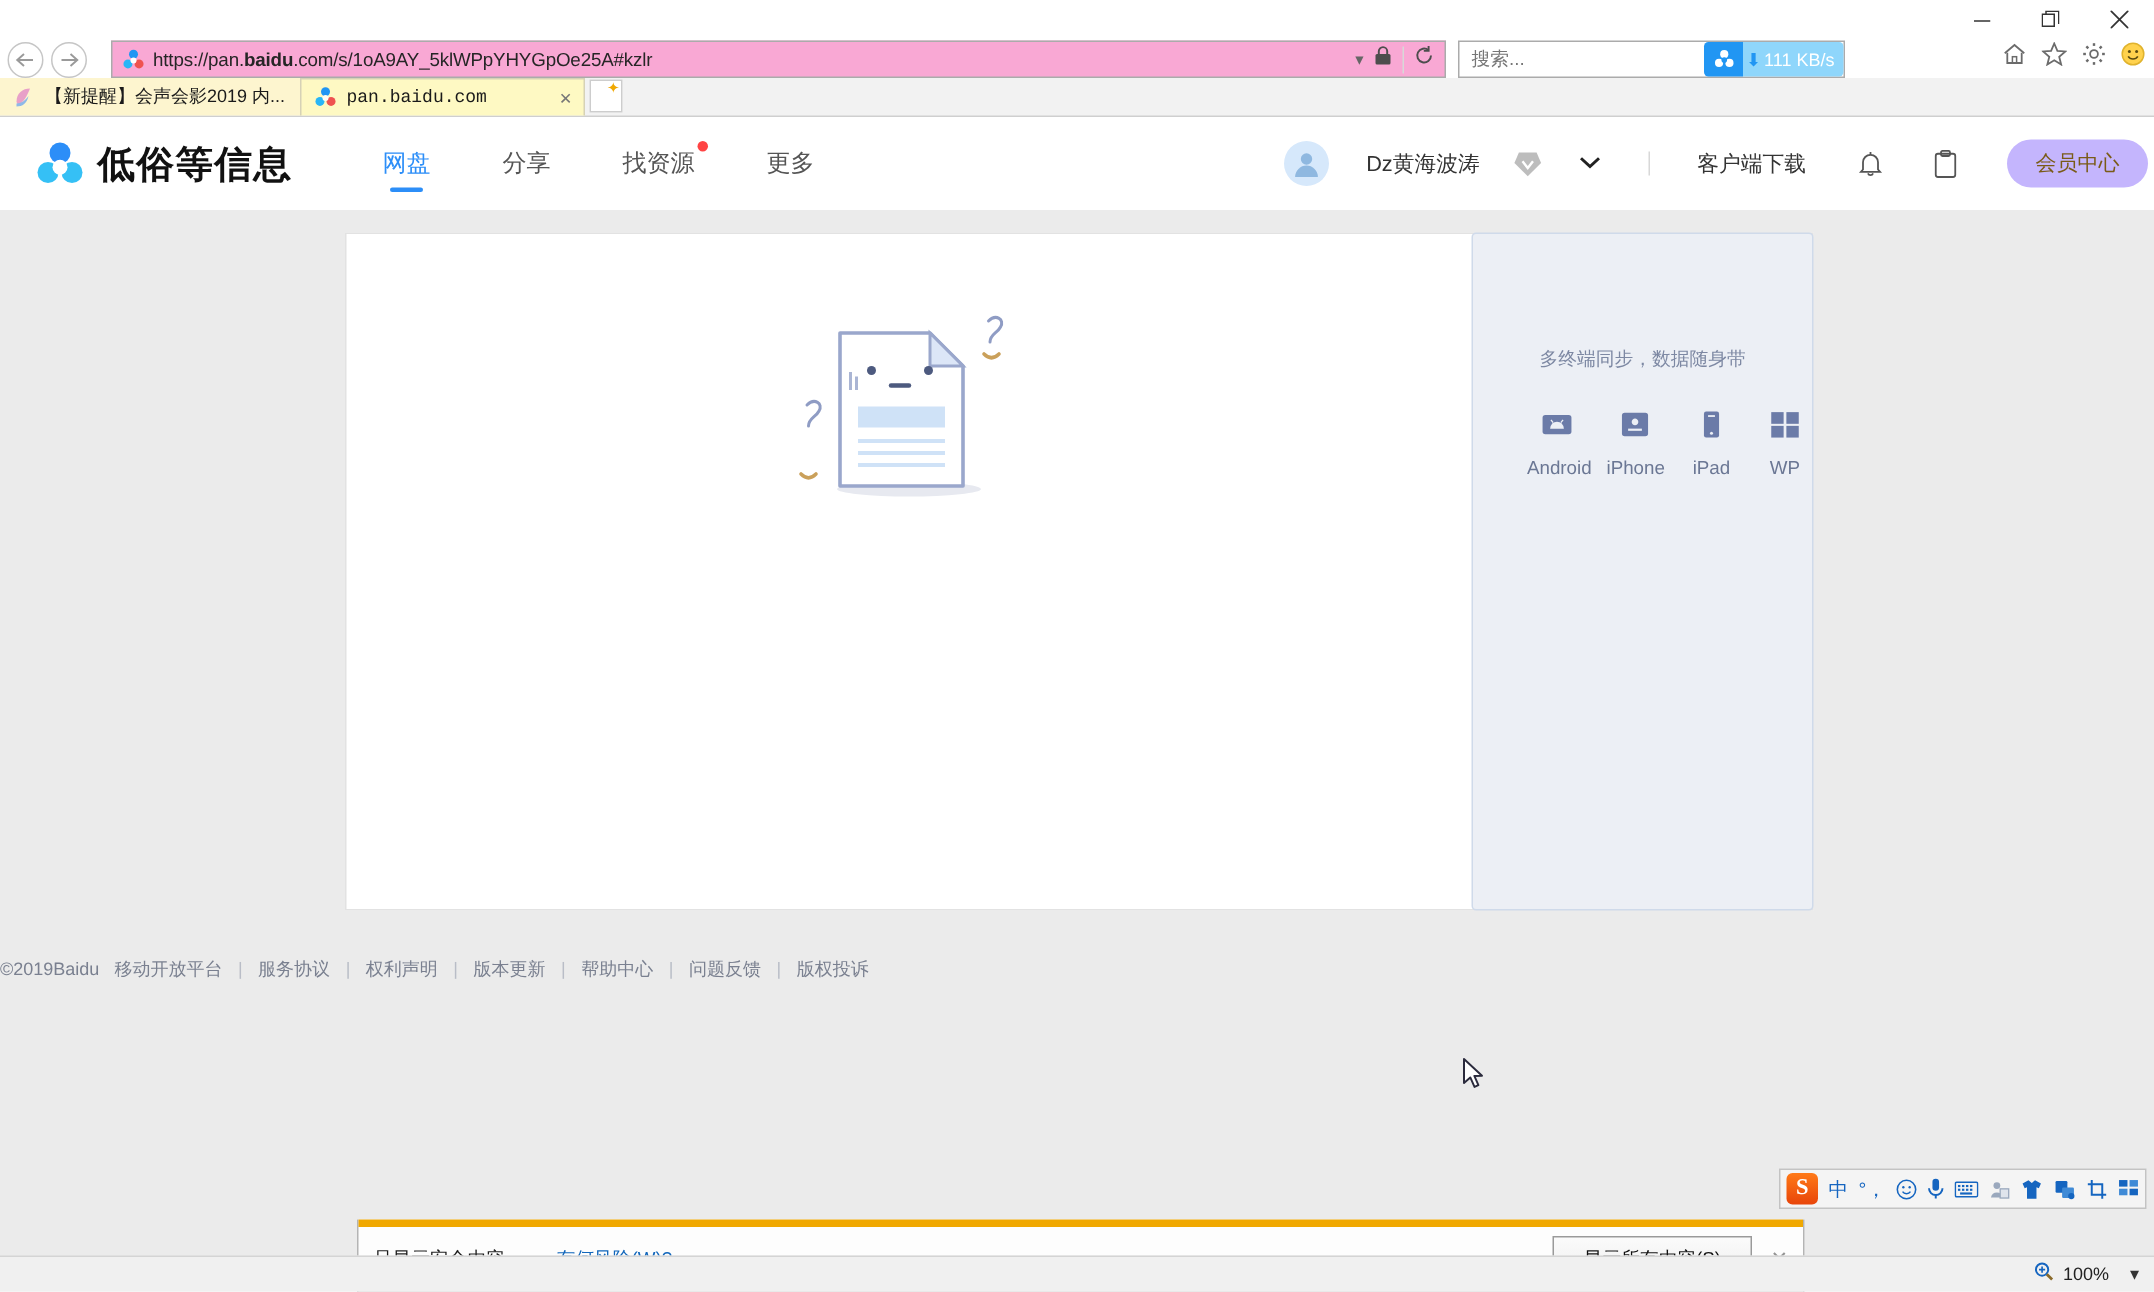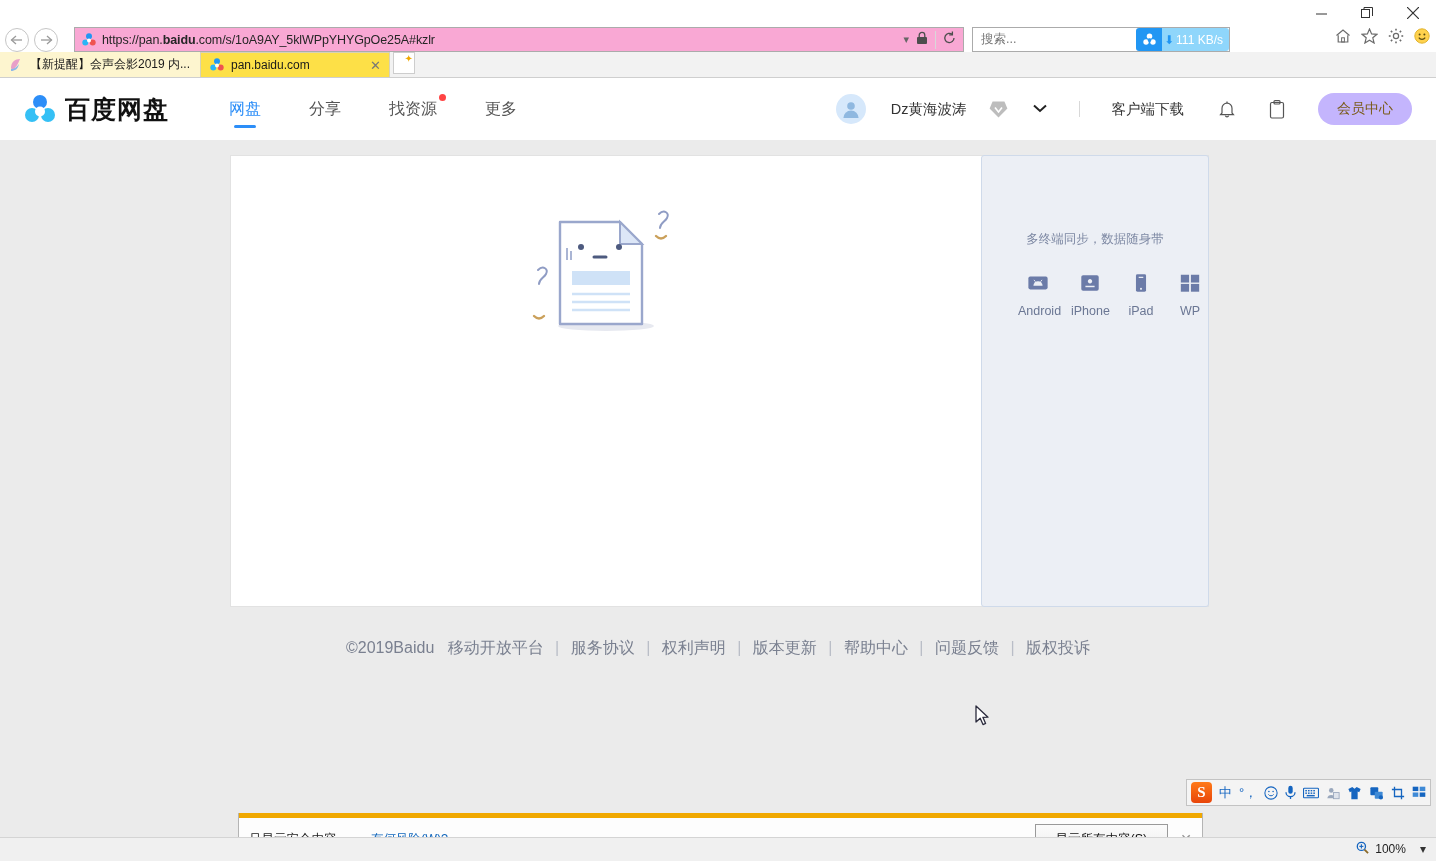--- a/index.html
+++ b/index.html
@@ -69,28 +69,28 @@
 
   .toolbar-icons {
     position: absolute; right: 6px; top: 28px; display: flex; align-items: center; gap: 10px;
     color: #5a5a5a;
   }
 
   
   .tabstrip {
     position: absolute; left: 0; top: 52px; width: 1436px; height: 26px;
     background: #f2f2f2; border-bottom: 1px solid #cfcfcf;
-    display: flex; align-items: flex-start;
+    display: flex; align-items: center;
   }
   .tab {
     height: 25px; display: flex; align-items: center; padding: 0 8px;
     font-size: 12px; color: #1a1a1a; max-width: 200px; position: relative;
   }
   .tab.inactive { background: #fdf5cf; width: 200px; }
-  .tab.active { background: #fde047; width: 190px; border-left: 1px solid #d6d2b6; border-right: 1px solid #d6d2b6; border-top: 1px solid #d6d2b6;}
+  .tab.active { background: #fef9c3; width: 190px; border-left: 1px solid #d6d2b6; border-right: 1px solid #d6d2b6; border-top: 1px solid #d6d2b6; font-family: Liberation Mono, monospace;}
   .tab-ico { width: 16px; height: 16px; flex: none; margin-right: 6px; }
   .tab-title { flex: 1; overflow: hidden; white-space: nowrap; text-overflow: ellipsis; }
   .tab-close { color: #777; font-size: 13px; margin-left: 6px; }
   .newtab {
     width: 22px; height: 22px; border: 1px solid #cdcdcd; background: #fff;
     margin-left: 3px; margin-bottom: 1px; position: relative;
   }
   .newtab .star { position:absolute; right:1px; top:0px; color:#f0a800; font-size:10px;}
 
   
@@ -113,21 +113,21 @@
   .navitem.active { color: #2c8ef8; }
   .navitem.active::after {
     content: ''; position: absolute; left: 50%; transform: translateX(-50%);
     bottom: 12px; width: 22px; height: 3px; background: #2c8ef8; border-radius: 2px;
   }
   .navitem .reddot {
     position: absolute; right: -9px; top: 16px; width: 7px; height: 7px;
     background: #f44; border-radius: 50%;
   }
 
-  .user-area { position: absolute; right: 24px; display: flex; align-items: center; gap: 16px; }
+  .user-area { position: absolute; right: 4px; display: flex; align-items: center; gap: 16px; }
   .avatar {
     width: 30px; height: 30px; border-radius: 50%; background: #d6e8fb;
     display: flex; align-items: center; justify-content: center; margin-right: 9px;
   }
   .uname { font-size: 14.5px; color: #333; margin-right: 6px; }
   .vipbadge { width: 19px; height: 17px; margin-right: 9px; }
   .chev { color: #222; font-size: 12px; margin-right: 16px; }
   .vline { width: 1px; height: 16px; background: #d8d8d8; margin-right: 16px; }
   .hlink { font-size: 14.5px; color: #333; margin-right: 18px; }
   .hico { color: #555; margin-right: 17px; display:flex; align-items:center;}
@@ -153,22 +153,22 @@
     border-radius: 3px; margin: -1px -1px -1px 0;
     border: 1px solid #cfdaea;
   }
   .side-title { font-size: 12.5px; color: #7d88a3; text-align: center; margin-top: 75px; }
   .plat-row { display: flex; justify-content: center; gap: 13px; margin-top: 24px; padding-left: 36px; }
   .plat { width: 40px; text-align: center; }
   .plat-ico { width: 22px; height: 22px; margin: 0 auto 6px; }
   .plat-lbl { font-size: 12.5px; color: #6b7794; }
 
   .footer {
-    position: absolute; left: 0; right: 0; top: 560px; text-align: center;
-    font-size: 16px; color: #7a8090;
+    position: absolute; left: 0; right: 0; top: 560px; 
+    font-size: 12px; color: #7a8090;
   }
   .footer a { color: #7a8090; text-decoration: none; }
   .footer .divider { color: #b9bdc7; margin: 0 7px; }
 
   
   .cursor { position: absolute; left: 975px; top: 627px; }
 
   
   .ime-bar {
     position: absolute; left: 1186px; top: 779px; height: 27px;
@@ -359,21 +359,21 @@
   <div class="page">
 
     <div class="site-header">
       <div class="logo">
         <svg class="logo-mark" viewBox="0 0 32 30">
           <circle cx="16" cy="8" r="7" fill="#2c8ef8"></circle>
           <circle cx="8" cy="21" r="7" fill="#35c0f5"></circle>
           <circle cx="24" cy="21" r="7" fill="#35c0f5"></circle>
           <circle cx="16" cy="17.5" r="5" fill="#ffffff"></circle>
         </svg>
-        <span class="logo-text">百度网盘</span>
+        <span class="logo-text">低俗等信息</span>
       </div>
 
       <div class="mainnav">
         <div class="navitem active">
           <span>网盘</span>
         </div>
         <div class="navitem">
           <span>分享</span>
         </div>
         <div class="navitem">

